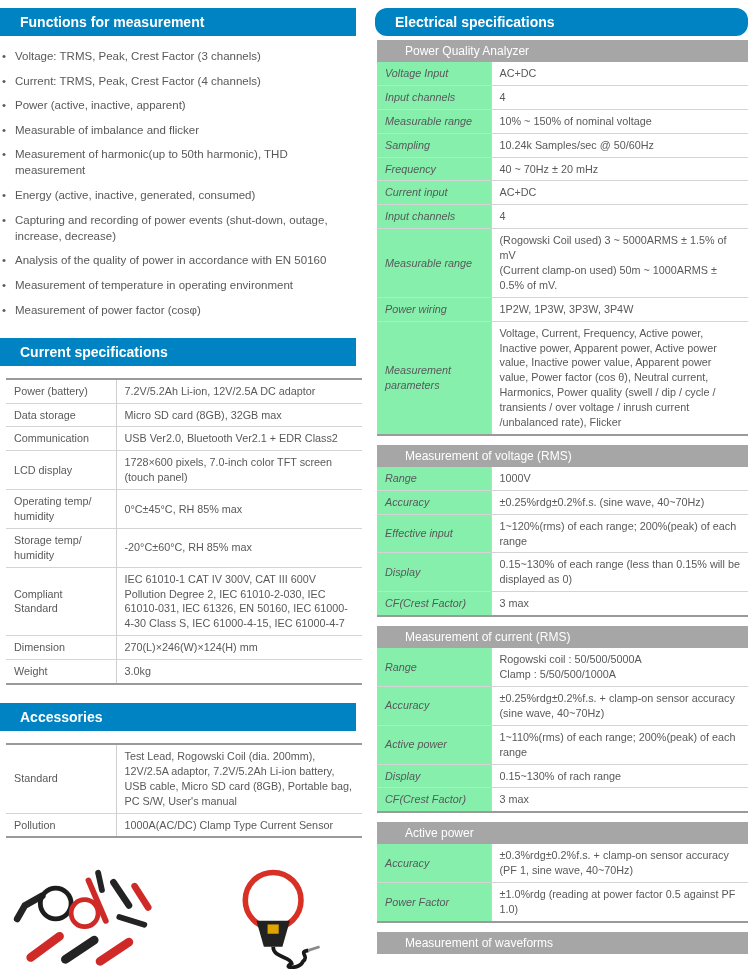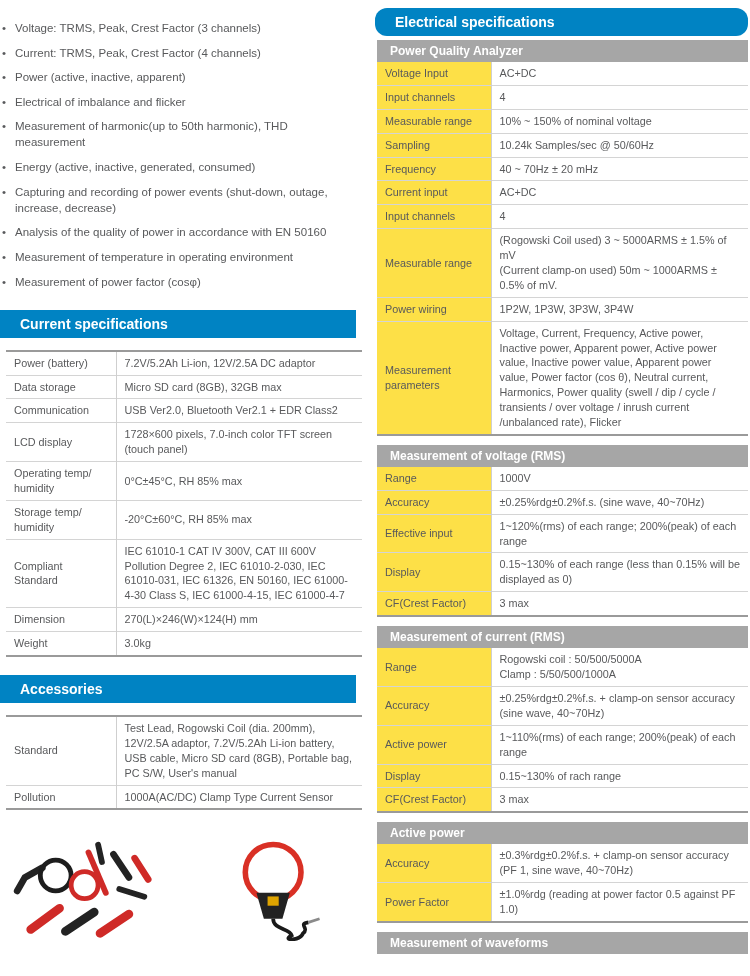--- a/index.html
+++ b/index.html
@@ -7,68 +7,69 @@
     font-family: "Liberation Sans", sans-serif; color: #58595b; }
   .page { display: flex; padding-top: 8px; }
   .col-left  { width: 363px; flex: none; }
   .col-right { width: 375px; flex: none; margin-left: 12px; }
 
   
   .band-blue { background: #0083c3; color: #fff; font-weight: bold;
     font-size: 14px; height: 28px; line-height: 28px; padding-left: 20px; }
   .col-left .band-blue { width: 356px; }
   .col-right .band-blue { width: 373px; border-radius: 12px; }
-  .band-gray { background: #a6a6a6; color: #fff; font-weight: bold;
-    font-size: 12px; height: 22px; line-height: 22px; padding-left: 13px; }
+  .band-gray { background: #a6a6a6; color: #fff; font-weight: normal;
+    font-size: 12px; height: 22px; line-height: 22px; padding-left: 28px; }
 
   
   ul.features { list-style: none; margin: 12px 2px 20px 2px; }
   ul.features li { position: relative; padding-left: 13px; margin-bottom: 8.5px;
     font-size: 11.5px; line-height: 1.4; }
   ul.features li::before { content: "•"; position: absolute; left: 0; top: 0; }
 
   
   table.spec { border-collapse: collapse; width: 100%; table-layout: fixed;
     border-top: 2px solid #9a9a9a; border-bottom: 2px solid #9a9a9a; }
   table.spec td { font-size: 10.8px; line-height: 1.38; padding: 4px 8px;
     vertical-align: middle; border-top: 1px solid #d4d4d4; }
   table.spec tr:first-child td { border-top: none; }
   td.lbl { border-right: 1px solid #cfcfcf; }
   td.val { white-space: pre-line; }
   .col-left table.spec { width: 356px; margin-left: 6px; }
   .col-left col.c-label { width: 110px; }
   .col-right table.spec { width: 371px; margin-left: 2px; }
   .col-right col.c-label { width: 114px; }
-  .col-right td.lbl { background: #fde047; }
+  .col-right td.lbl { background: #86efac; font-style: italic; }
 
   .tbl-block { margin-bottom: 9px; }
   .tbl-block .band-gray { width: 371px; margin-left: 2px; }
   .tbl-block table.spec { border-top: none; }
 
   .gap-md { height: 12px; }
 
   
   .gallery { display: grid; grid-template-columns: 1fr 1fr;
     column-gap: 20px; row-gap: 24px; margin: 26px 4px 0 4px; }
   .fig { text-align: center; }
   .fig-img { height: 106px; display: flex; align-items: center; justify-content: center; }
 </style>
 </head>
 <body>
 
 <div class="page">
 
   <div class="col-left">
 
+    <div class="band-blue">Functions for measurement</div>
 
     <ul class="features">
       <li>Voltage: TRMS, Peak, Crest Factor (3 channels)</li>
       <li>Current: TRMS, Peak, Crest Factor (4 channels)</li>
       <li>Power (active, inactive, apparent)</li>
-      <li>Electrical of imbalance and flicker</li>
+      <li>Measurable of imbalance and flicker</li>
       <li>Measurement of harmonic(up to 50th harmonic), THD measurement</li>
       <li>Energy (active, inactive, generated, consumed)</li>
       <li>Capturing and recording of power events (shut-down, outage, increase, decrease)</li>
       <li>Analysis of the quality of power in accordance with EN 50160</li>
       <li>Measurement of temperature in operating environment</li>
       <li>Measurement of power factor (cosφ)</li>
     </ul>
 
     <div class="band-blue">Current specifications</div>
     <div class="gap-md"></div>

